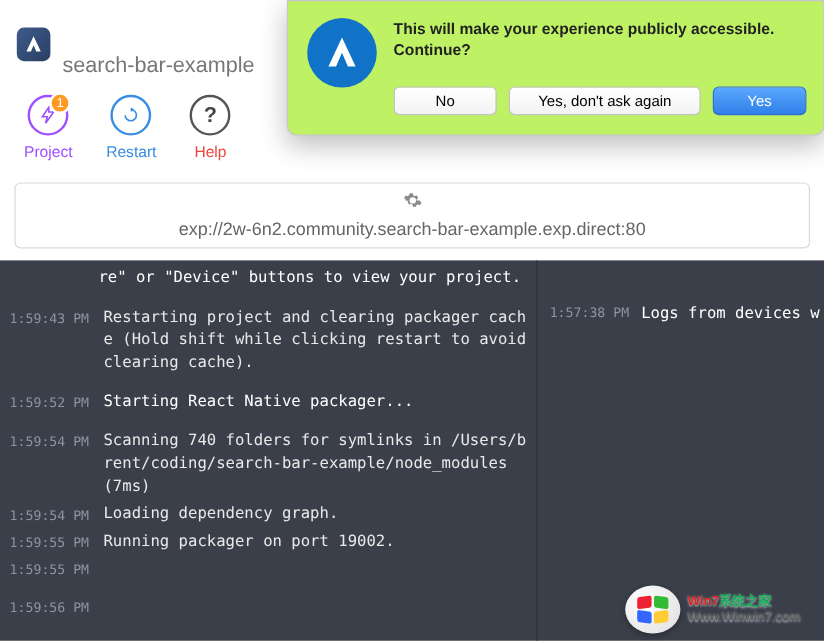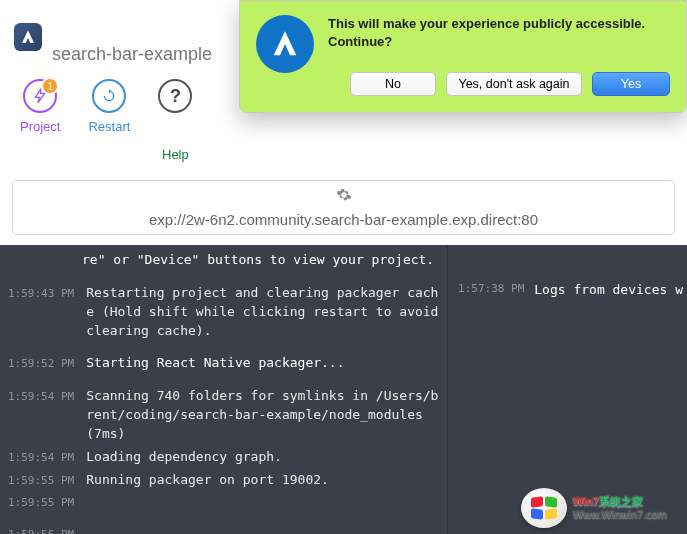--- a/index.html
+++ b/index.html
@@ -13,21 +13,21 @@
   
   .toolbar { display: flex; gap: 28px; padding: 6px 20px 14px 20px; }
   .tool { display: flex; flex-direction: column; align-items: center; gap: 6px; cursor: pointer; position: relative; }
   .tool-circle { width: 34px; height: 34px; border: 2px solid; border-radius: 50%; display: flex; align-items: center; justify-content: center; position: relative; }
   .tool-label { font-size: 13px; }
   .tool.project .tool-circle { border-color: #a050ff; color:#a050ff; }
   .tool.project .tool-label { color: #a050ff; }
   .tool.restart .tool-circle { border-color: #3a8de0; color:#3a8de0; }
   .tool.restart .tool-label { color: #3a8de0; }
   .tool.help .tool-circle { border-color: #555; color:#444; }
-  .tool.help .tool-label { color: #15803d; margin-top: 28px; }
+  .tool.help .tool-label { color: #ef4444; }
   .badge { position: absolute; top: -4px; right: -4px; background: #ff9a24; color: #fff; border-radius: 50%; width: 18px; height: 18px; font-size: 11px; display:flex; align-items:center; justify-content:center; border:2px solid #fff; }
   
   .urlbar { margin: 4px 12px 10px 12px; border: 1px solid #d9d9d9; border-radius: 5px; display: flex; align-items: center; padding: 6px 8px; gap: 8px; background:#fff;flex-direction:column; }
   .urlbar .gear { color:#888; display:flex; }
   .urlbar-text { font-size: 15px; color: #666; flex:1; white-space:nowrap; overflow:hidden; }
   
   .console { background: #3a3f4a; color: #e4e4e4; width: 687px; height: 340px; position: relative; font-family: Menlo, Consolas, monospace; font-size: 13px; line-height: 1.45; display:flex; }
   .log-left { width: 460px; padding: 6px 4px 6px 8px; overflow:hidden; }
   .log-right { flex:1; border-left: 1px solid #2d313a; padding: 6px 4px 6px 10px; position:relative; }
   .log-row { display:flex; gap:12px; margin-bottom: 4px; }
@@ -40,21 +40,21 @@
   .log-right .rmsg { color:#fff; font-weight:500; white-space:nowrap; }
   
   .modal { position:absolute; top:0; right:0; width:448px; background:#bef264; border:1px solid #c8c8c8; border-bottom-left-radius:8px; border-bottom-right-radius:8px; box-shadow:0 8px 22px rgba(0,0,0,.25); padding:14px 16px 16px 16px; display:flex; gap:14px; z-index:10; }
   .modal-icon { width:58px; height:58px; border-radius:50%; background:#1173c7; display:flex; align-items:center; justify-content:center; flex-shrink:0; }
   .modal-icon svg { width:34px; height:34px; }
   .modal-body { flex:1; display:flex; flex-direction:column; }
   .modal-text { font-size:13px; font-weight:600; color:#222; line-height:1.35; }
   .modal-buttons { display:flex; gap:10px; margin-top:22px; justify-content:flex-end; }
   .btn { font-size:12.5px; padding:4px 0; border-radius:5px; border:1px solid #c3c3c3; background:linear-gradient(#fff,#f3f3f3); cursor:pointer; text-align:center; }
   .btn.no { width:86px; }
-  .btn.dont { width:136px; }
+  .btn.dont { width:160px; }
   .btn.yes { width:78px; background:linear-gradient(#5aa8ff,#2f7fe8); border-color:#2f6fd0; color:#fff; }
   
   .watermark { position:absolute; right:20px; bottom:6px; display:flex; align-items:center; gap:6px; color:#555; font-size:11px; font-family:Arial, sans-serif; z-index:20; }
   .watermark .wlogo { width:46px; height:40px; border-radius:50%; background:radial-gradient(circle at 35% 35%, #fff, #ddd); box-shadow:0 2px 6px rgba(0,0,0,.3); display:flex; align-items:center; justify-content:center; position:relative; }
   .watermark .flag { width:26px; height:22px; position:relative; }
   .watermark .flag span { position:absolute; width:12px; height:10px; border-radius:2px; }
   .watermark .flag .r { background:#e23; top:0; left:0; transform:skewY(-8deg);}
   .watermark .flag .g { background:#3b3; top:0; right:0; transform:skewY(8deg);}
   .watermark .flag .b { background:#36f; bottom:0; left:0; transform:skewY(8deg);}
   .watermark .flag .y { background:#fc3; bottom:0; right:0; transform:skewY(-8deg);}

